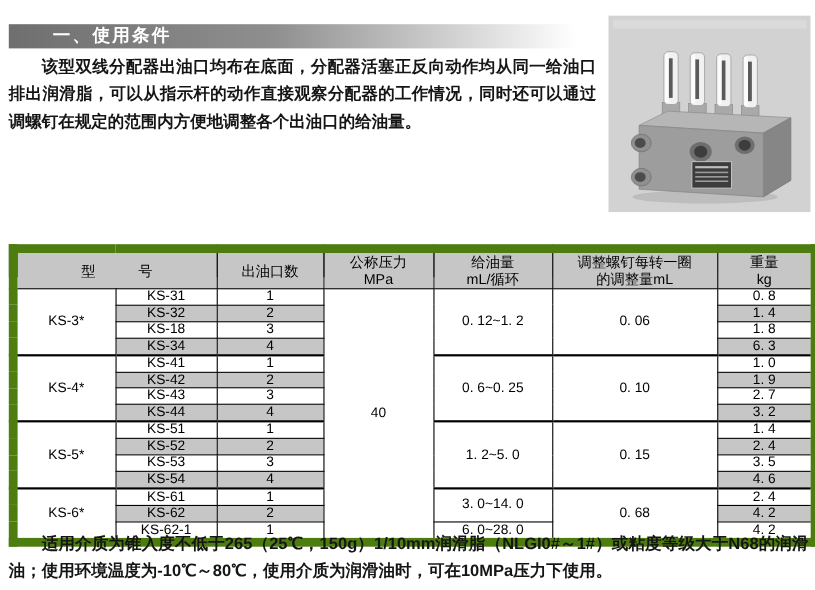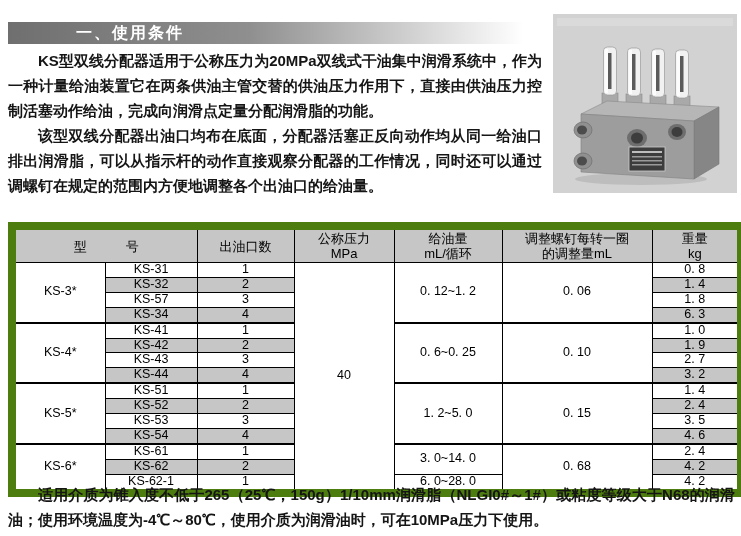--- a/index.html
+++ b/index.html
@@ -3,21 +3,21 @@
 <meta charset="utf-8">
 <style>
   html,body { margin:0; padding:0; }
   body {
     width:741px; height:536px; background:#ffffff; position:relative;
     font-family:"Liberation Sans", sans-serif; color:#000; overflow:hidden;
   }
   .section-bar {
     position:absolute; left:8px; height:22px; box-sizing:border-box;
     color:#ffffff; font-weight:bold; font-size:16px; line-height:22px;
-    padding-left:68px; letter-spacing:2px;
+    padding-left:40px; letter-spacing:2px;
   }
   .bar1 { top:22px; width:537px;
     background:linear-gradient(90deg,#6f6f6f 0%,#8f8f8f 45%,#ffffff 96%); }
   .bar2 { top:207px; width:729px;
     background:linear-gradient(90deg,#6f6f6f 0%,#989898 50%,#ebebeb 100%);margin-top:23px; }
 
   .body-text {
     position:absolute; left:8px; top:48px; width:534px;
     font-size:15px; font-weight:bold; line-height:25px; color:#151515;
     text-align:justify;
@@ -111,21 +111,20 @@
         <rect x="76" y="133" width="36" height="24" fill="#3c3c3c" stroke="#cccccc" stroke-width="0.8"></rect>
         <rect x="79" y="137" width="30" height="2" fill="#bdbdbd"></rect>
         <rect x="79" y="142" width="30" height="1.5" fill="#9a9a9a"></rect>
         <rect x="79" y="146" width="30" height="1.5" fill="#9a9a9a"></rect>
         <rect x="79" y="150" width="30" height="1.5" fill="#9a9a9a"></rect>
       </g>
     </svg>
   </div>
 
   <div class="body-text">
-    <p>KS型双线分配器适用于公称压力为20MPa双线式干油集中润滑系统中，作为一种计量给油装置它在两条供油主管交替的供油压力作用下，直接由供油压力控制活塞动作给油，完成向润滑点定量分配润滑脂的功能。</p>
     <p>该型双线分配器出油口均布在底面，分配器活塞正反向动作均从同一给油口排出润滑脂，可以从指示杆的动作直接观察分配器的工作情况，同时还可以通过调螺钉在规定的范围内方便地调整各个出油口的给油量。</p>
   </div>
 
   <div class="section-bar bar2">
     <span>二、技术参数</span>
   </div>
 
   <table class="params">
     <colgroup>
       <col style="width:93px">
@@ -167,21 +166,21 @@
           <td rowspan="4" class="merged">0. 12~1. 2</td>
           <td rowspan="4" class="merged">0. 06</td>
           <td>0. 8</td>
         </tr>
         <tr class="shaded">
           <td>KS-32</td>
           <td>2</td>
           <td>1. 4</td>
         </tr>
         <tr class="">
-          <td>KS-57</td>
+          <td>KS-18</td>
           <td>3</td>
           <td>1. 8</td>
         </tr>
         <tr class="shaded">
           <td>KS-34</td>
           <td>4</td>
           <td>6. 3</td>
         </tr>
         <tr class="group-start">
           <td rowspan="4" class="merged">KS-4*</td>
@@ -244,15 +243,15 @@
         </tr>
         <tr class="">
           <td>KS-62-1</td>
           <td>1</td>
           <td class="merged">6. 0~28. 0</td>
           <td>4. 2</td>
         </tr>
       </tbody>
   </table>
 
-  <p class="footnote">适用介质为锥入度不低于265（25℃，150g）1/10mm润滑脂（NLGI0#～1#）或粘度等级大于N68的润滑油；使用环境温度为-4℃～80℃，使用介质为润滑油时，可在10MPa压力下使用。</p>
+  <p class="footnote">适用介质为锥入度不低于265（25℃，150g）1/10mm润滑脂（NLGI0#～1#）或粘度等级大于N68的润滑油；使用环境温度为-10℃～80℃，使用介质为润滑油时，可在10MPa压力下使用。</p>
 
 </div>
 
 </body></html>

